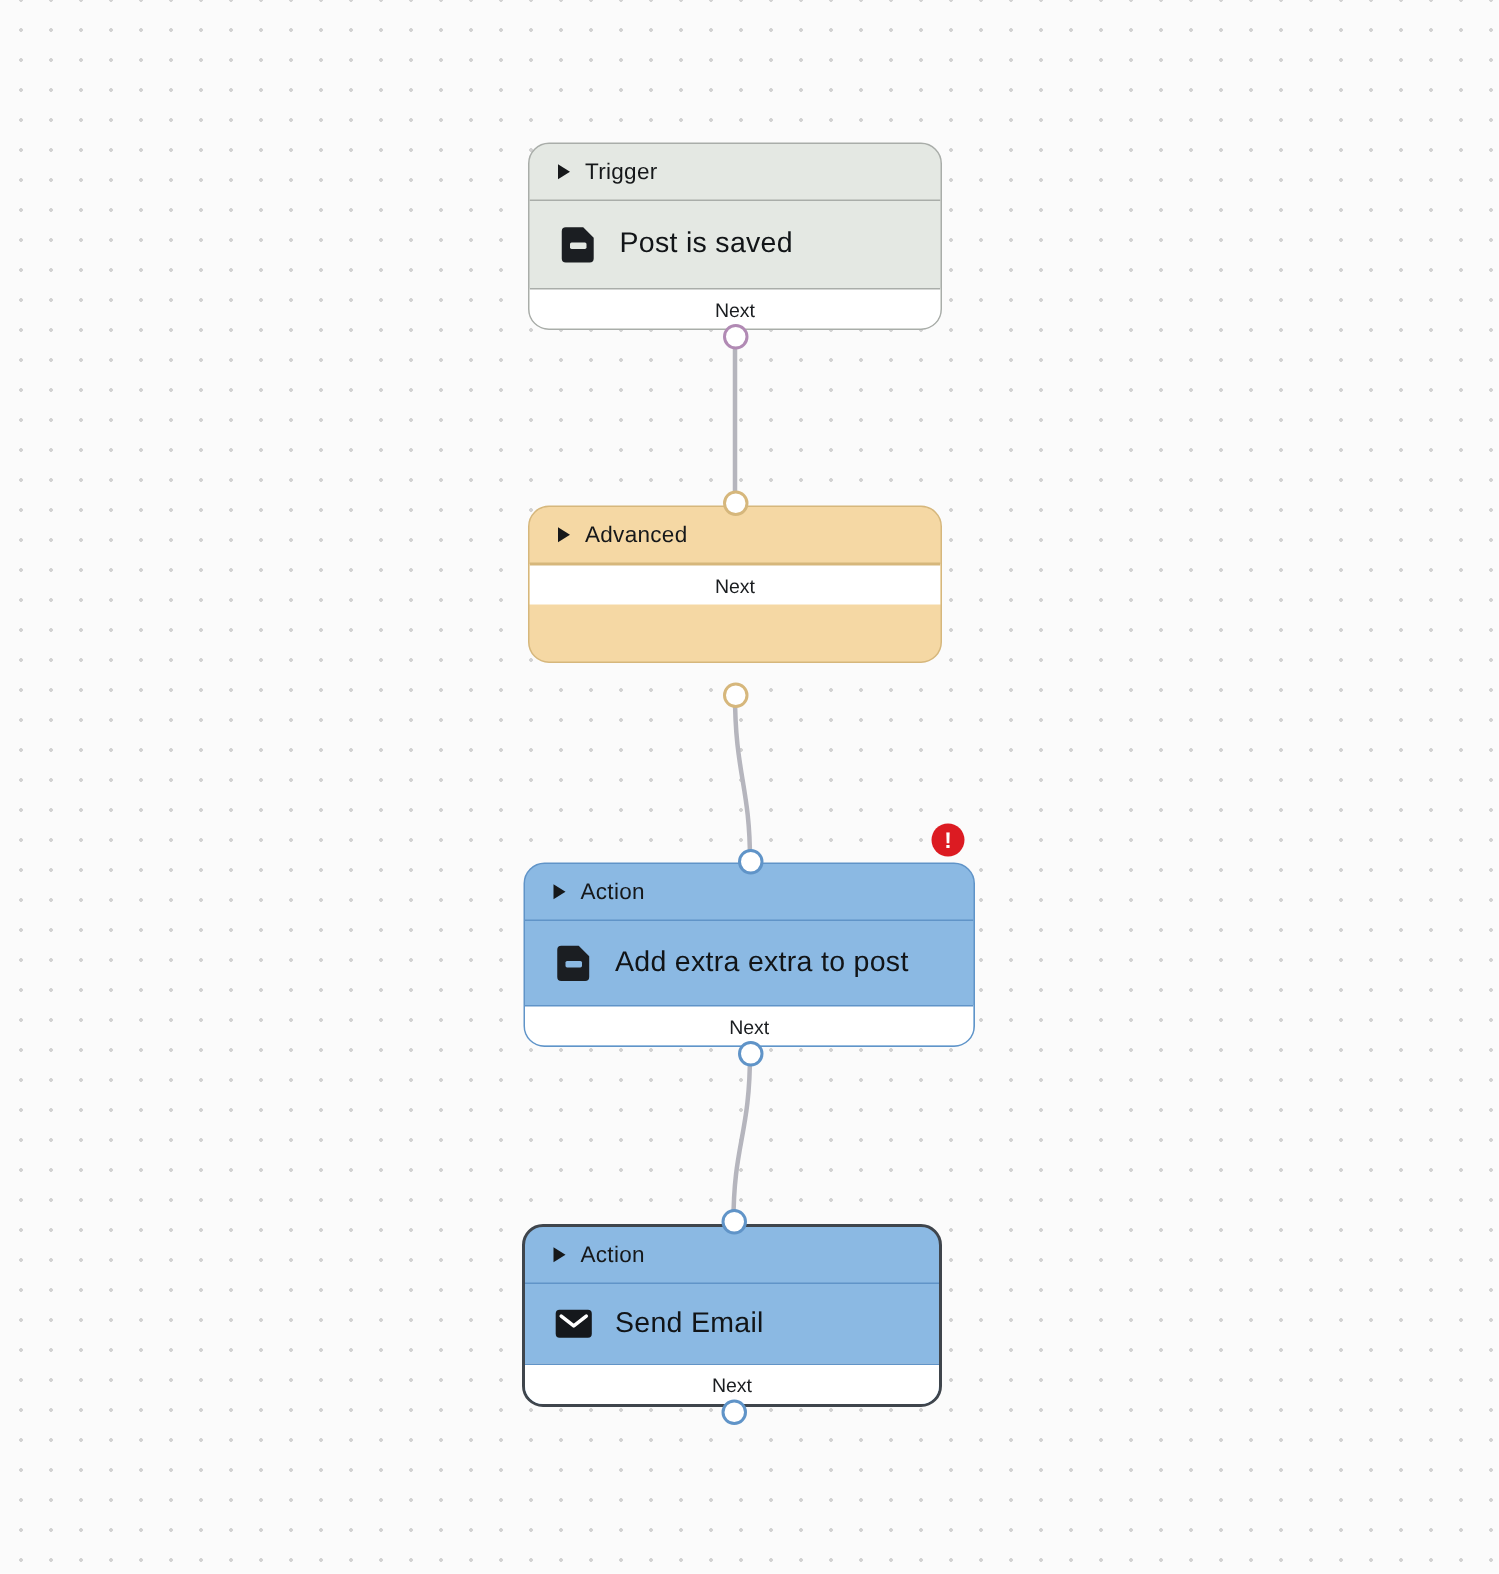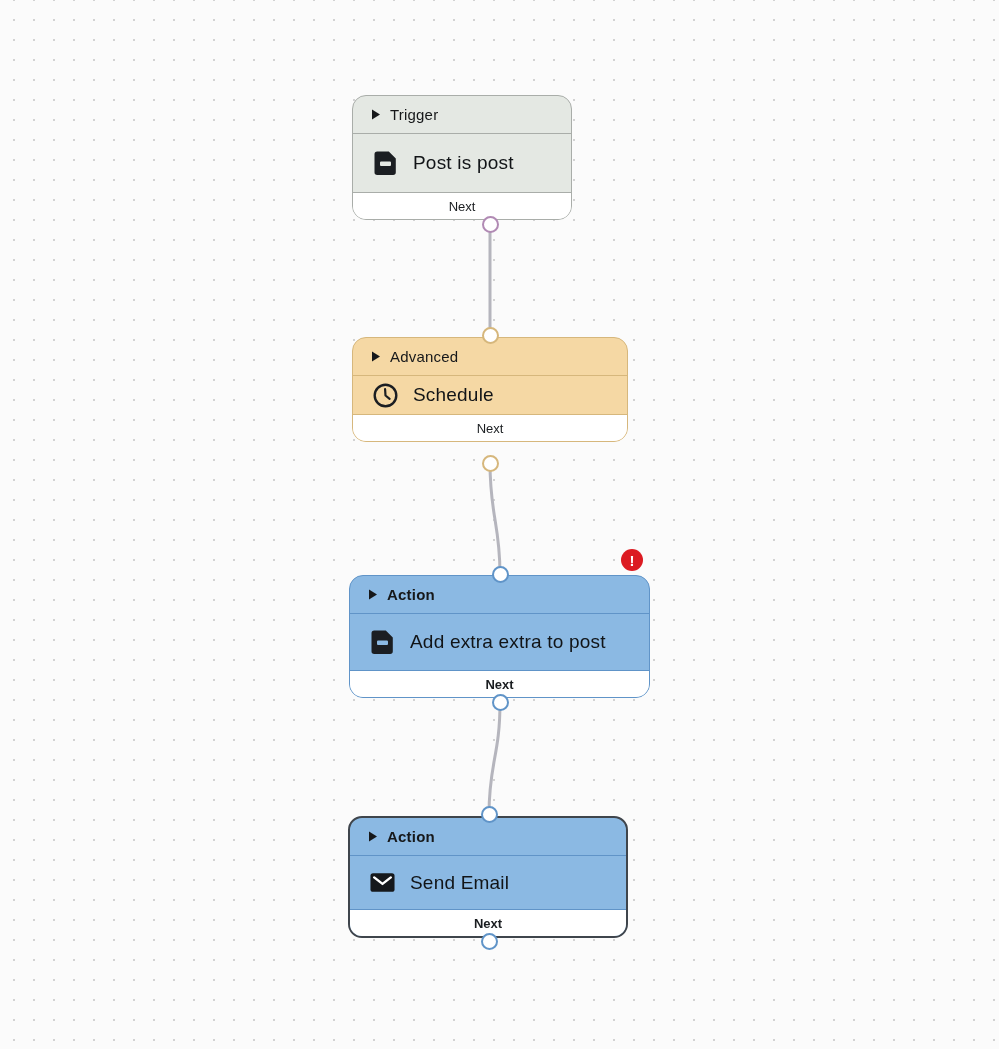--- a/index.html
+++ b/index.html
@@ -48,21 +48,21 @@
     display:flex;align-items:center;justify-content:center;
   }
   .node-footer .next-label{font-size:13px;color:#1a1d20;}
 
   
   .node-trigger{background:#e4e8e3;border-color:#a9ada9;}
   .node-trigger .node-header,.node-trigger .node-footer{border-color:#a9ada9;}
   .node-advanced{background:#f5d8a4;border-color:#d6b77c;}
   .node-advanced .node-header,.node-advanced .node-footer{border-color:#d6b77c;}
   .node-action{background:#8bb9e3;border-color:#6094c8;}
-  .node-action .node-header,.node-action .node-footer{border-color:#6094c8;font-weight:bold;}
+  .node-action .node-header,.node-action .node-footer{border-color:#6094c8;}
   .node.selected{border-color:#3f454c;border-width:2px;}
 
   .port{
     position:absolute;box-sizing:border-box;
     width:17px;height:17px;border-radius:50%;
     background:#fff;border:2.5px solid #888;
     z-index:5;
   }
   .port-purple{border-color:#b18ab4;}
   .port-tan{border-color:#d6b77c;}
@@ -80,60 +80,51 @@
 <body>
 
 <div class="canvas">
 
   <svg class="edges" width="999" height="1049" viewBox="0 0 999 1049">
     <path d="M490 224 L490 335" fill="none" stroke="#b5b5bd" stroke-width="3" stroke-linecap="round"></path>
     <path d="M490 463 C490 516, 500 524, 500 574" fill="none" stroke="#b5b5bd" stroke-width="3" stroke-linecap="round"></path>
     <path d="M500 702 C500 756, 489 763, 489 814" fill="none" stroke="#b5b5bd" stroke-width="3" stroke-linecap="round"></path>
   </svg>
 
-  <div class="node node-trigger" style="left:352px;top:95px;width:220px;height:125px;text-align:center;">
+  <div class="node node-trigger" style="left:352px;top:95px;width:276px;height:125px;text-align:center;">
     <div class="node-header">
       <span class="tri">
         <svg width="10" height="11" viewBox="0 0 10 11">
             <path d="M1 0.5 L9 5.5 L1 10.5 Z" fill="#16181a"></path>
           </svg>
       </span>
       <span class="hdr-label">Trigger</span>
     </div>
     <div class="node-body">
       <span class="node-icon">
         <svg width="23" height="25" viewBox="0 0 23 25">
           <path d="M3.2 0.5 h11.6 l7 7 v13.8 a2.7 2.7 0 0 1 -2.7 2.7 h-15.9 a2.7 2.7 0 0 1 -2.7 -2.7 v-18.1 a2.7 2.7 0 0 1 2.7 -2.7 z" fill="#1b1e22"></path>
           <rect x="6" y="10.6" width="11" height="4.4" rx="1.1" fill="#e4e8e3"></rect>
         </svg>
       </span>
-      <span class="node-title">Post is post</span>
+      <span class="node-title">Post is saved</span>
     </div>
     <div class="node-footer">
       <span class="next-label">Next</span>
     </div>
   </div>
 
   <div class="node node-advanced" style="left:352px;top:337px;width:276px;height:105px;">
     <div class="node-header">
       <span class="tri">
         <svg width="10" height="11" viewBox="0 0 10 11">
             <path d="M1 0.5 L9 5.5 L1 10.5 Z" fill="#16181a"></path>
           </svg>
       </span>
       <span class="hdr-label">Advanced</span>
-    </div>
-    <div class="node-body">
-      <span class="node-icon">
-        <svg width="25" height="25" viewBox="0 0 25 25">
-          <circle cx="12.5" cy="12.5" r="10.8" fill="none" stroke="#1b1e22" stroke-width="2.4"></circle>
-          <path d="M12.5 12.5 L12.1 6.2 M12.5 12.5 L16.6 15.8" fill="none" stroke="#1b1e22" stroke-width="2.2" stroke-linecap="round"></path>
-        </svg>
-      </span>
-      <span class="node-title">Schedule</span>
     </div>
     <div class="node-footer">
       <span class="next-label">Next</span>
     </div>
   </div>
 
   <div class="node node-action" style="left:349px;top:575px;width:301px;height:123px;">
     <div class="node-header">
       <span class="tri">
         <svg width="10" height="11" viewBox="0 0 10 11">

